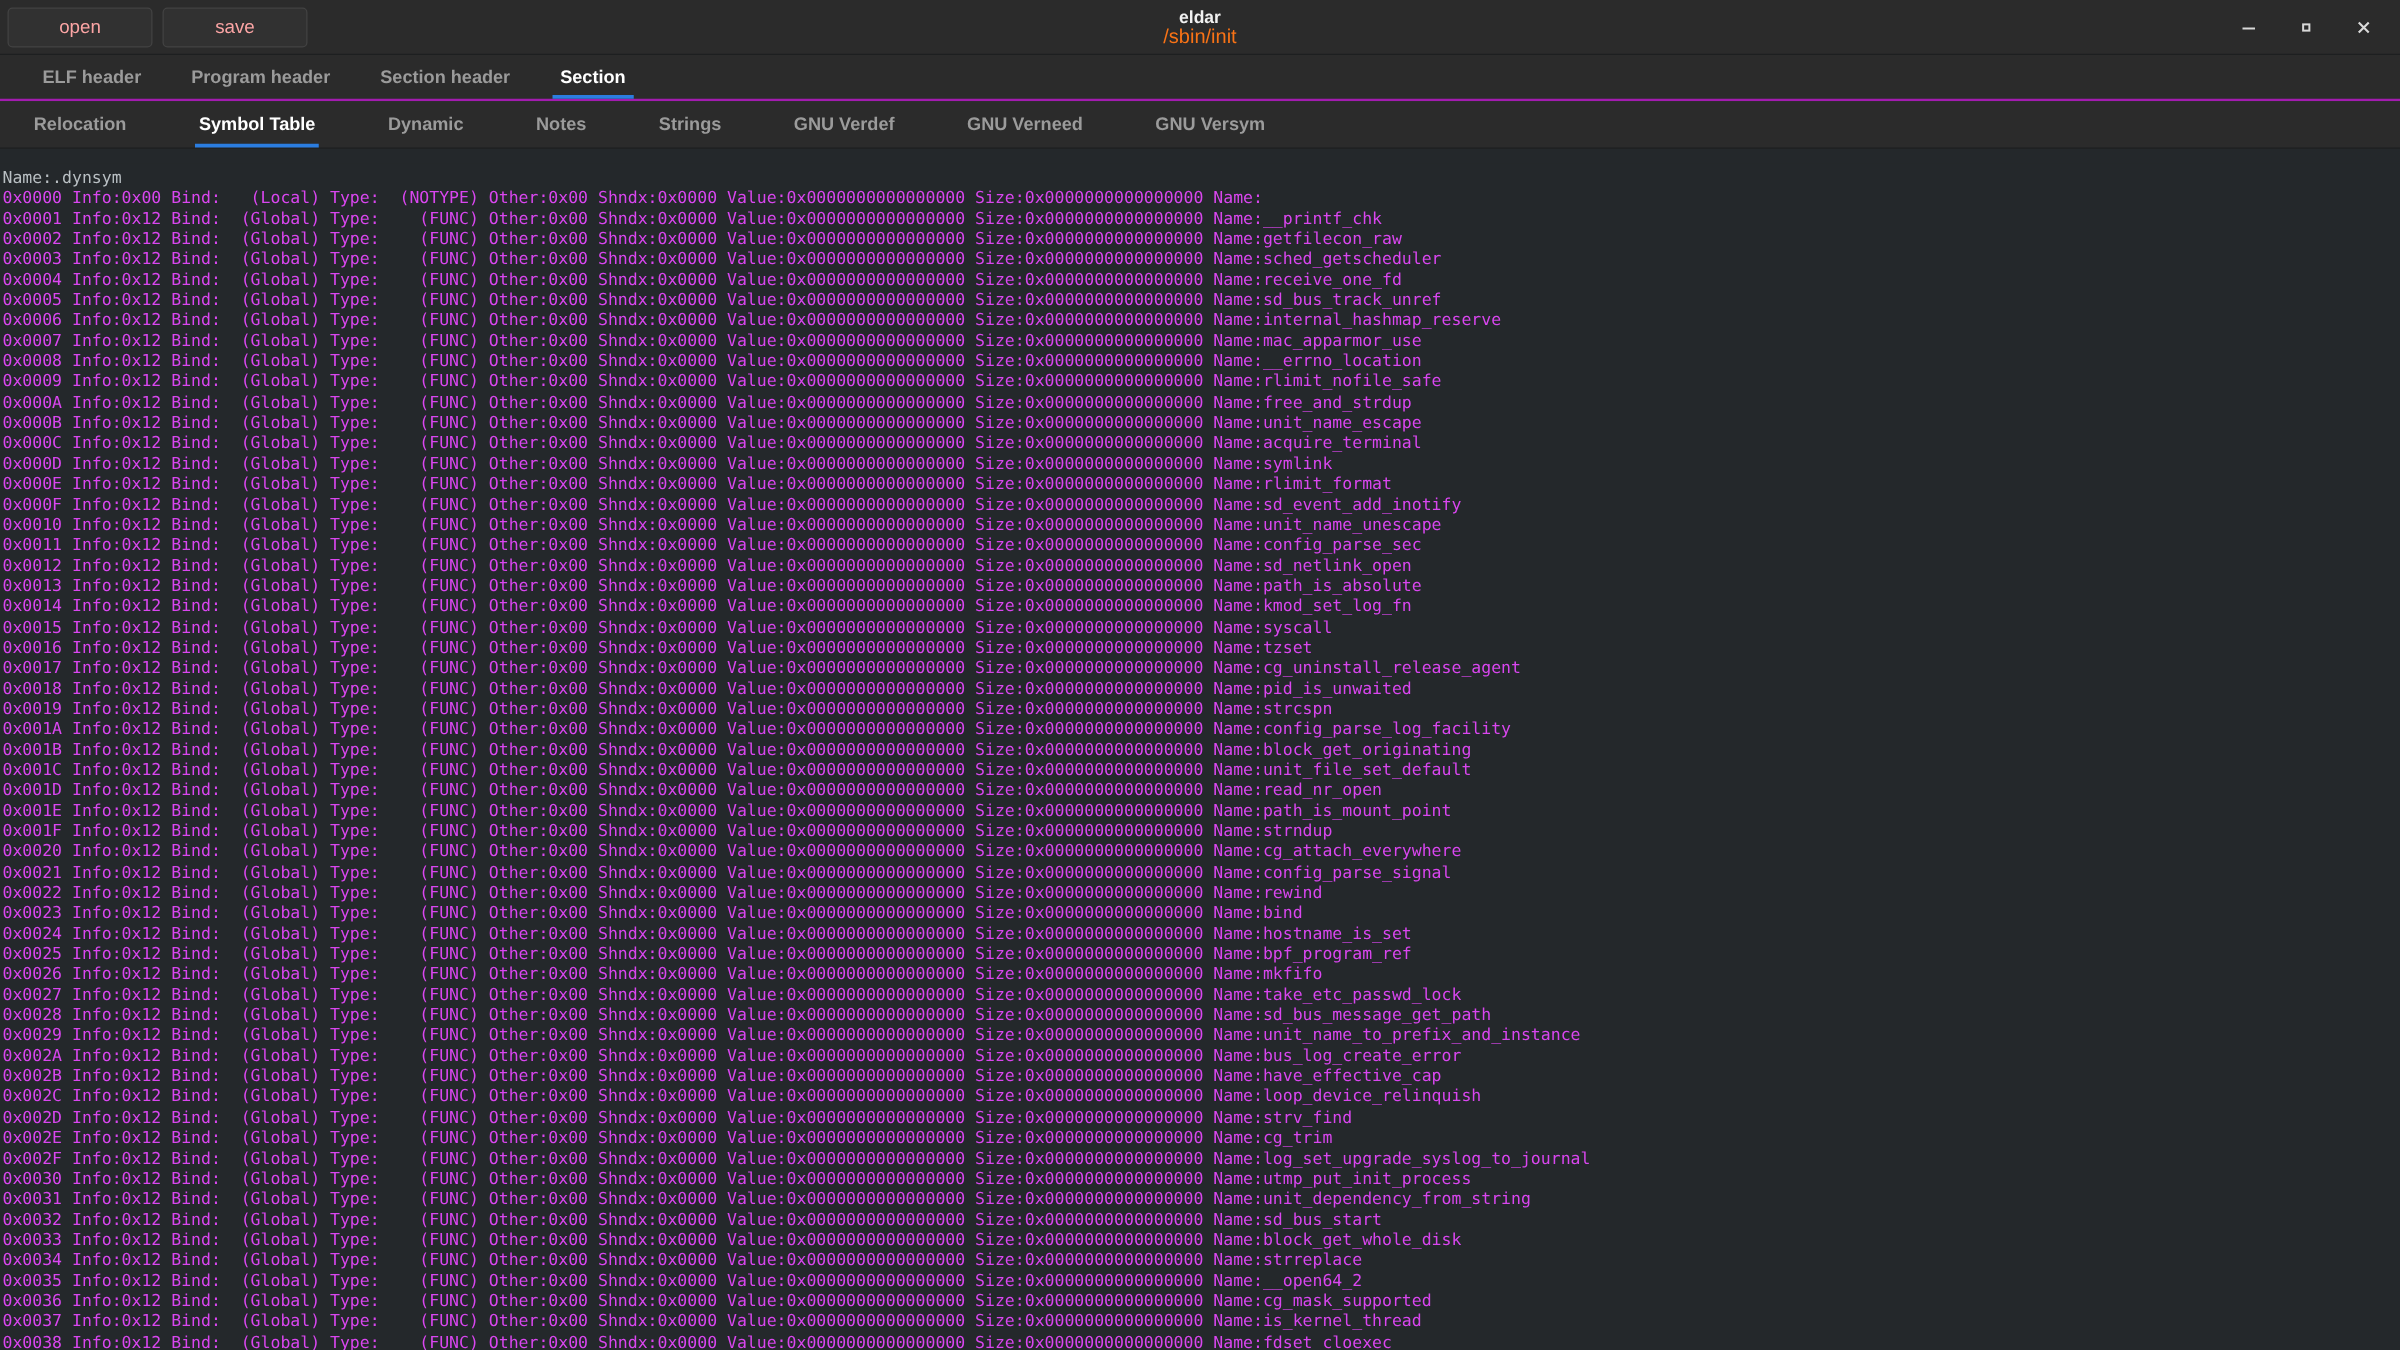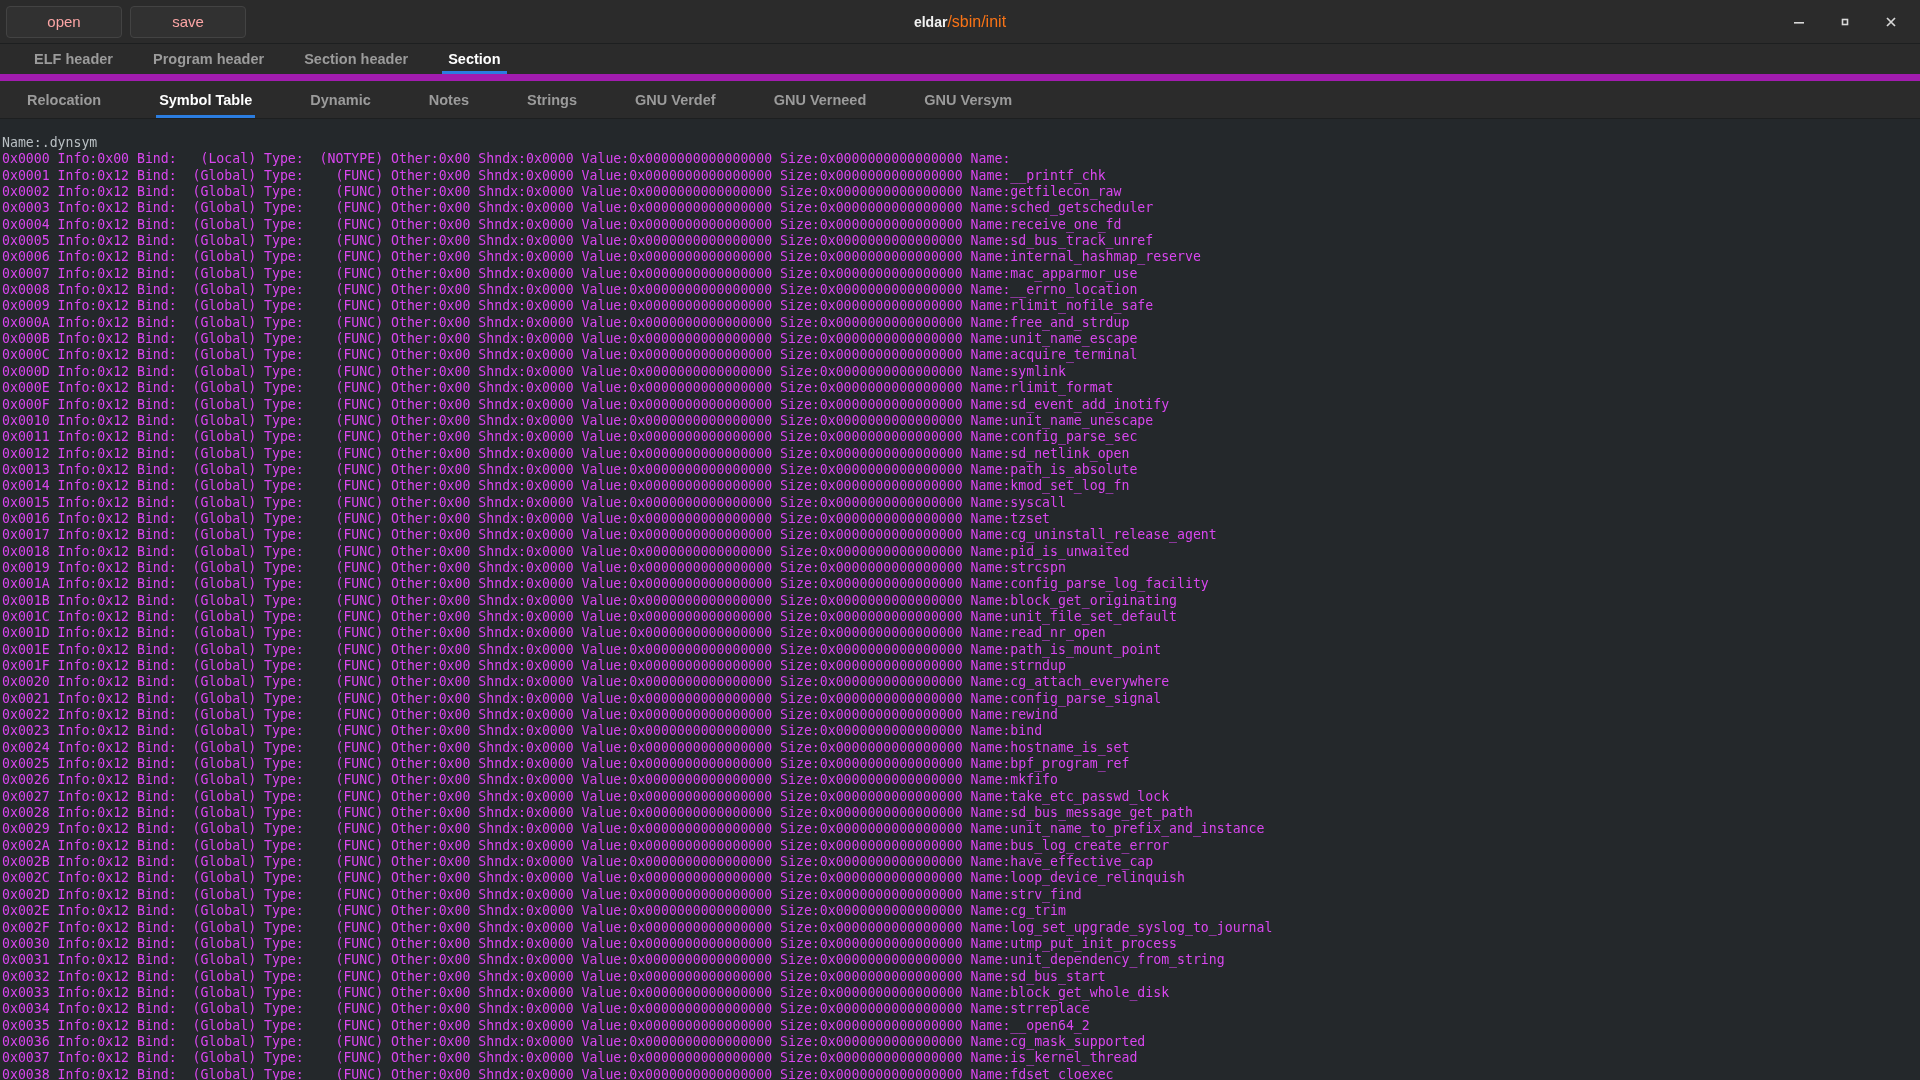--- a/index.html
+++ b/index.html
@@ -35,21 +35,21 @@
     display: flex; align-items: center; justify-content: center;
     cursor: pointer;
     user-select: none;
   }
 
   .tb-title {
     position: absolute;
     left: 0; right: 0; top: 0;
     height: 44px;
     display: flex;
-    flex-direction: row;
+    flex-direction: column;
     align-items: center;
     justify-content: center;
     pointer-events: none;
     z-index: 1;
   }
   .tb-title .name {
     font-size: 14px;
     font-weight: bold;
     color: #f1f1f1;
     line-height: 1.15;
@@ -71,21 +71,21 @@
     display: flex; align-items: center; justify-content: center;
     color: #d8d8d8;
     cursor: pointer;
   }
   .wc svg { display: block; }
 
   
   .tabs-primary {
     height: 37px;
     background: #2b2b2b;
-    border-bottom: 7px solid #a21caf;
+    border-bottom: 2px solid #a21caf;
     display: flex;
     align-items: stretch;
     padding-left: 14px;
   }
   .tab {
     position: relative;
     display: flex;
     align-items: center;
     padding: 0 20px;
     font-size: 14.5px;

